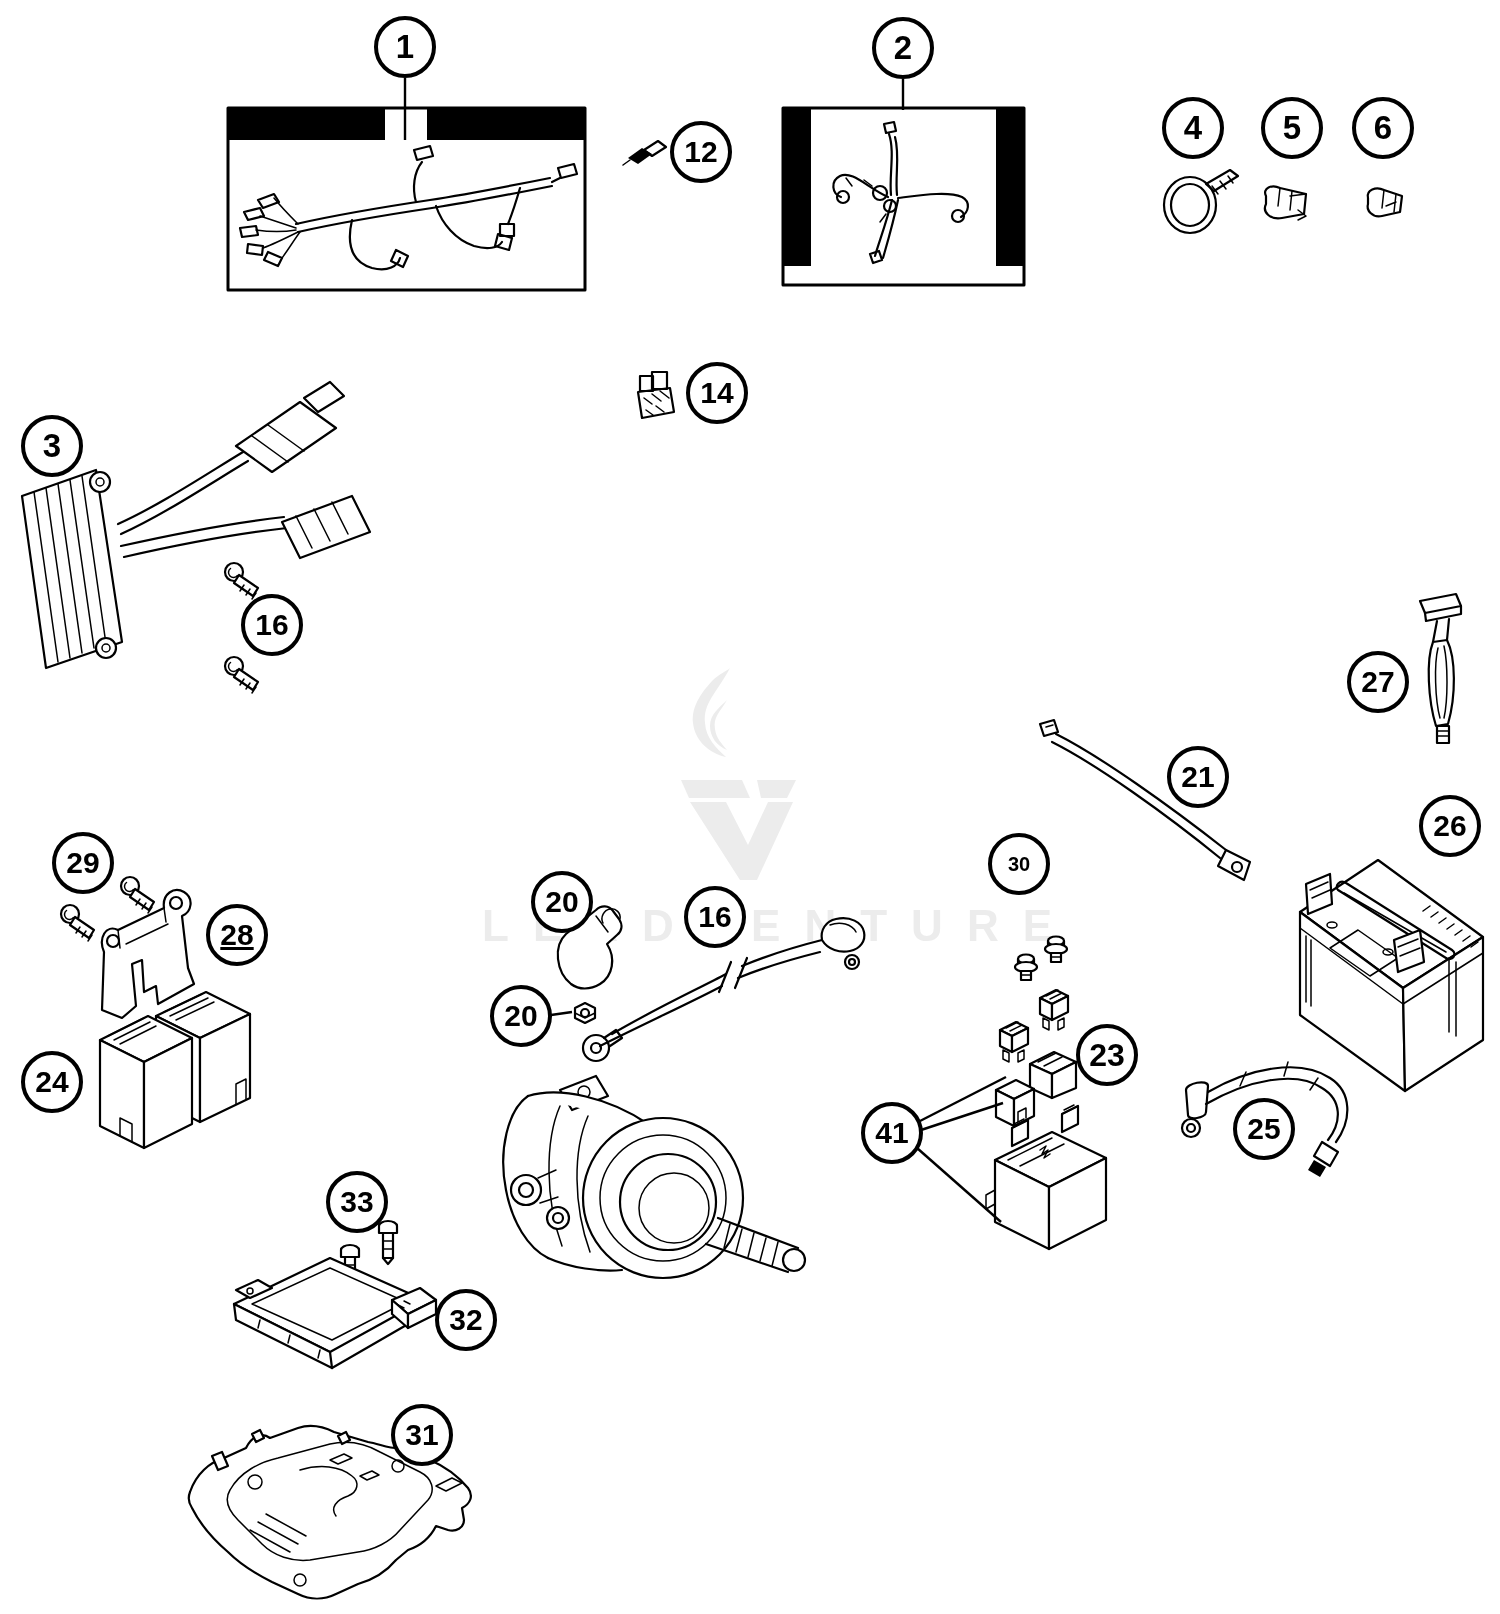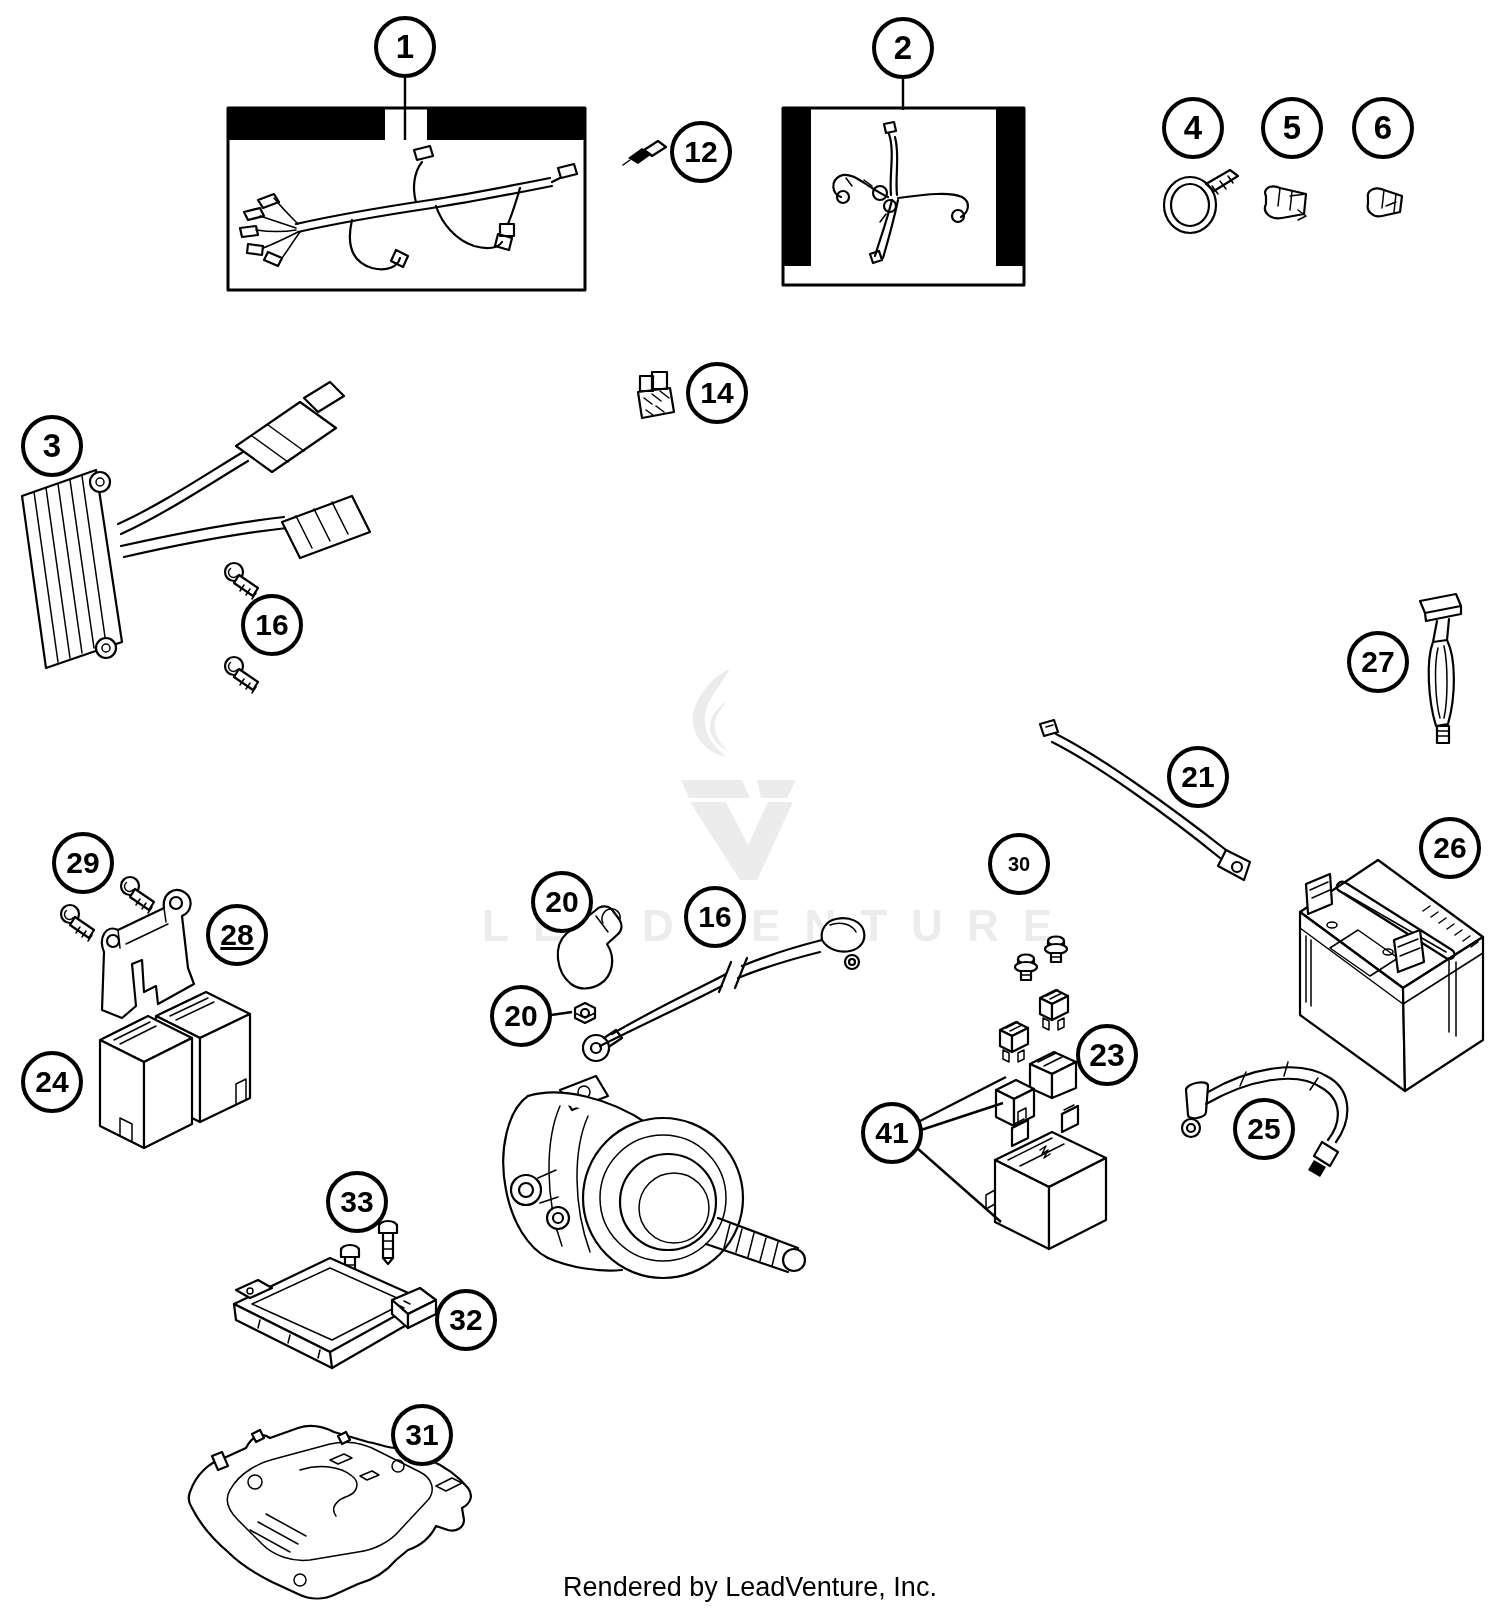--- a/index.html
+++ b/index.html
@@ -409,24 +409,24 @@
       </div>
       <div class="callout" style="left: 1076px; top: 1024px; font-size: 32px;">
         <span>23</span>
       </div>
       <div class="callout" style="left: 21px; top: 1051px; font-size: 30px;">
         <span>24</span>
       </div>
       <div class="callout" style="left: 1233px; top: 1098px; font-size: 30px; text-align: center;">
         <span>25</span>
       </div>
-      <div class="callout" style="left: 1419px; top: 817px; font-size: 30px; justify-content: center;">
+      <div class="callout" style="left: 1419px; top: 795px; font-size: 30px; justify-content: center;">
         <span>26</span>
       </div>
-      <div class="callout" style="left: 1347px; top: 631px; font-size: 30px; text-align: right;">
+      <div class="callout" style="left: 1347px; top: 651px; font-size: 30px; text-align: right;">
         <span>27</span>
       </div>
       <div class="callout" style="left: 206px; top: 904px; font-size: 30px; text-decoration: underline;">
         <span>28</span>
       </div>
       <div class="callout" style="left: 52px; top: 832px; font-size: 30px;">
         <span>29</span>
       </div>
       <div class="callout" style="left: 988px; top: 833px; font-size: 20px;">
         <span>30</span>
@@ -435,14 +435,13 @@
         <span>31</span>
       </div>
       <div class="callout" style="left: 435px; top: 1289px; font-size: 30px;">
         <span>32</span>
       </div>
       <div class="callout" style="left: 326px; top: 1171px; font-size: 30px;">
         <span>33</span>
       </div>
     </div>
 
-  <div class="footer">Rendered by LeadVenture, Inc.</div>
 </div>
 
 </body></html>

